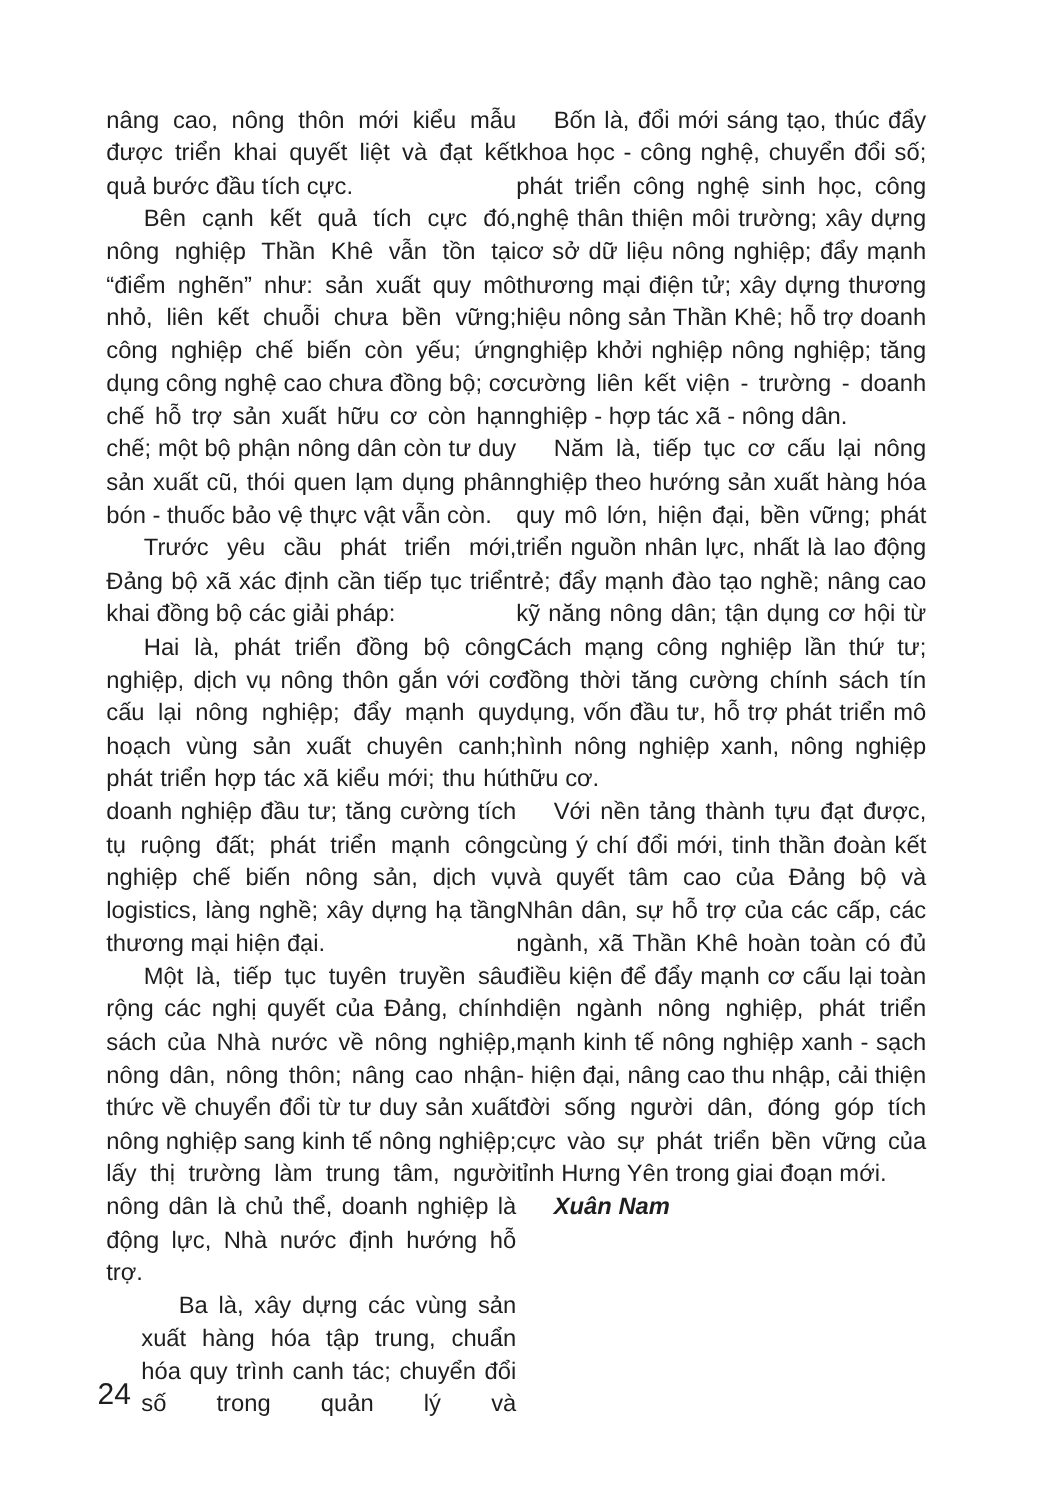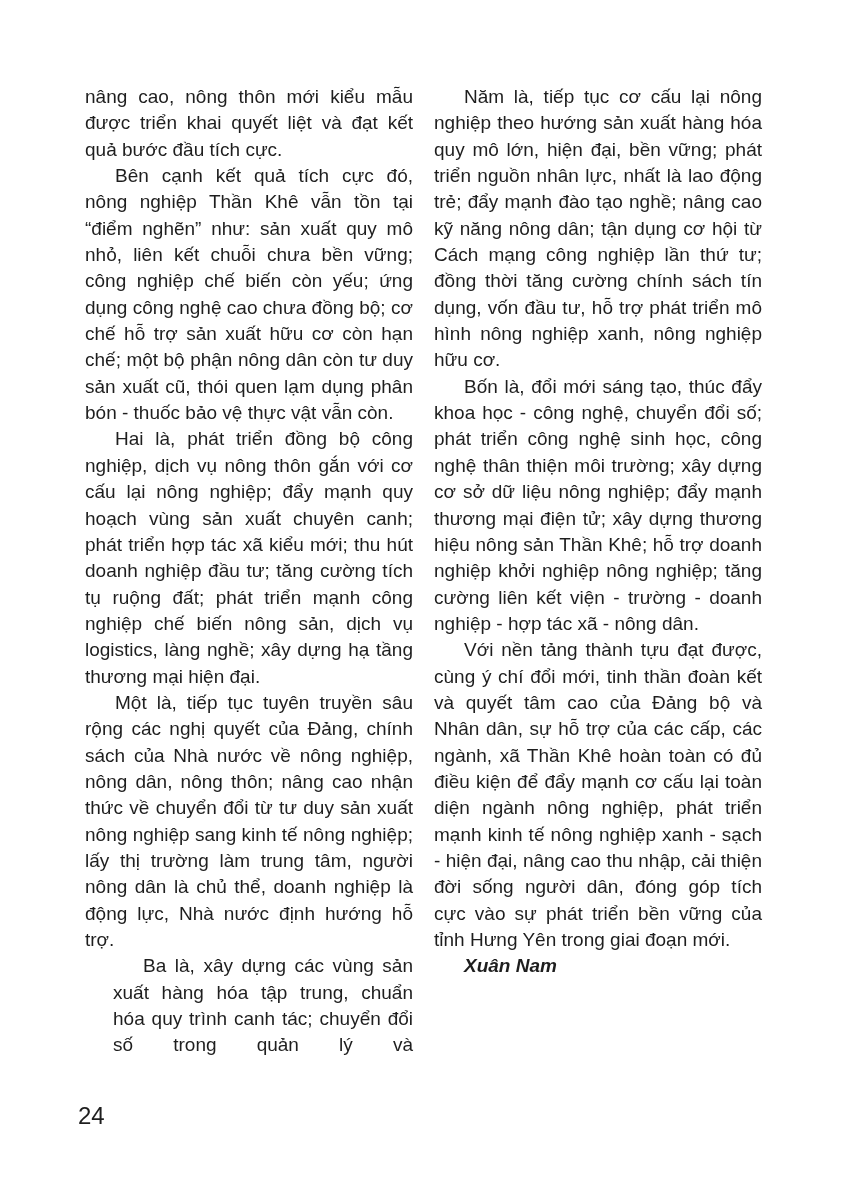--- a/index.html
+++ b/index.html
@@ -14,21 +14,20 @@
     height: 1200px;
     background: #ffffff;
     overflow: hidden;
   }
   .columns {
     position: absolute;
     left: 85px;
     top: 84px;
     width: 678px;
     display: flex;
-    gap: 21px;
   }
   .col {
     width: 328px;
     flex: 0 0 328px;
     font-size: 19px;
     line-height: 26.35px;
     text-align: justify;
     color: #1e1e1e;
   }
   .col p {
@@ -59,28 +58,29 @@
 </head>
 <body>
 
 <div class="page">
 
   <div class="columns">
 
     <div class="col">
       <p class="no-indent">nâng cao, nông thôn mới kiểu mẫu được triển khai quyết liệt và đạt kết quả bước đầu tích cực.</p>
       <p>Bên cạnh kết quả tích cực đó, nông nghiệp Thần Khê vẫn tồn tại “điểm nghẽn” như: sản xuất quy mô nhỏ, liên kết chuỗi chưa bền vững; công nghiệp chế biến còn yếu; ứng dụng công nghệ cao chưa đồng bộ; cơ chế hỗ trợ sản xuất hữu cơ còn hạn chế; một bộ phận nông dân còn tư duy sản xuất cũ, thói quen lạm dụng phân bón - thuốc bảo vệ thực vật vẫn còn.</p>
+      <p>Trước yêu cầu phát triển mới, Đảng bộ xã xác định cần tiếp tục triển khai đồng bộ các giải pháp:</p>
       <p>Hai là, phát triển đồng bộ công nghiệp, dịch vụ nông thôn gắn với cơ cấu lại nông nghiệp; đẩy mạnh quy hoạch vùng sản xuất chuyên canh; phát triển hợp tác xã kiểu mới; thu hút doanh nghiệp đầu tư; tăng cường tích tụ ruộng đất; phát triển mạnh công nghiệp chế biến nông sản, dịch vụ logistics, làng nghề; xây dựng hạ tầng thương mại hiện đại.</p>
       <p>Một là, tiếp tục tuyên truyền sâu rộng các nghị quyết của Đảng, chính sách của Nhà nước về nông nghiệp, nông dân, nông thôn; nâng cao nhận thức về chuyển đổi từ tư duy sản xuất nông nghiệp sang kinh tế nông nghiệp; lấy thị trường làm trung tâm, người nông dân là chủ thể, doanh nghiệp là động lực, Nhà nước định hướng hỗ trợ.</p>
       <p class="justify-last">Ba là, xây dựng các vùng sản xuất hàng hóa tập trung, chuẩn hóa quy trình canh tác; chuyển đổi số trong quản lý và</p>
     </div>
 
     <div class="col">
+      <p>Bốn là, đổi mới sáng tạo, thúc đẩy khoa học - công nghệ, chuyển đổi số; phát triển công nghệ sinh học, công nghệ thân thiện môi trường; xây dựng cơ sở dữ liệu nông nghiệp; đẩy mạnh thương mại điện tử; xây dựng thương hiệu nông sản Thần Khê; hỗ trợ doanh nghiệp khởi nghiệp nông nghiệp; tăng cường liên kết viện - trường - doanh nghiệp - hợp tác xã - nông dân.</p>
       <p>Năm là, tiếp tục cơ cấu lại nông nghiệp theo hướng sản xuất hàng hóa quy mô lớn, hiện đại, bền vững; phát triển nguồn nhân lực, nhất là lao động trẻ; đẩy mạnh đào tạo nghề; nâng cao kỹ năng nông dân; tận dụng cơ hội từ Cách mạng công nghiệp lần thứ tư; đồng thời tăng cường chính sách tín dụng, vốn đầu tư, hỗ trợ phát triển mô hình nông nghiệp xanh, nông nghiệp hữu cơ.</p>
-      <p>Bốn là, đổi mới sáng tạo, thúc đẩy khoa học - công nghệ, chuyển đổi số; phát triển công nghệ sinh học, công nghệ thân thiện môi trường; xây dựng cơ sở dữ liệu nông nghiệp; đẩy mạnh thương mại điện tử; xây dựng thương hiệu nông sản Thần Khê; hỗ trợ doanh nghiệp khởi nghiệp nông nghiệp; tăng cường liên kết viện - trường - doanh nghiệp - hợp tác xã - nông dân.</p>
       <p>Với nền tảng thành tựu đạt được, cùng ý chí đổi mới, tinh thần đoàn kết và quyết tâm cao của Đảng bộ và Nhân dân, sự hỗ trợ của các cấp, các ngành, xã Thần Khê hoàn toàn có đủ điều kiện để đẩy mạnh cơ cấu lại toàn diện ngành nông nghiệp, phát triển mạnh kinh tế nông nghiệp xanh - sạch - hiện đại, nâng cao thu nhập, cải thiện đời sống người dân, đóng góp tích cực vào sự phát triển bền vững của tỉnh Hưng Yên trong giai đoạn mới.</p>
       <p class="author">Xuân Nam</p>
     </div>
 
   </div>
 
   <div class="page-number">24</div>
 
 </div>
 

